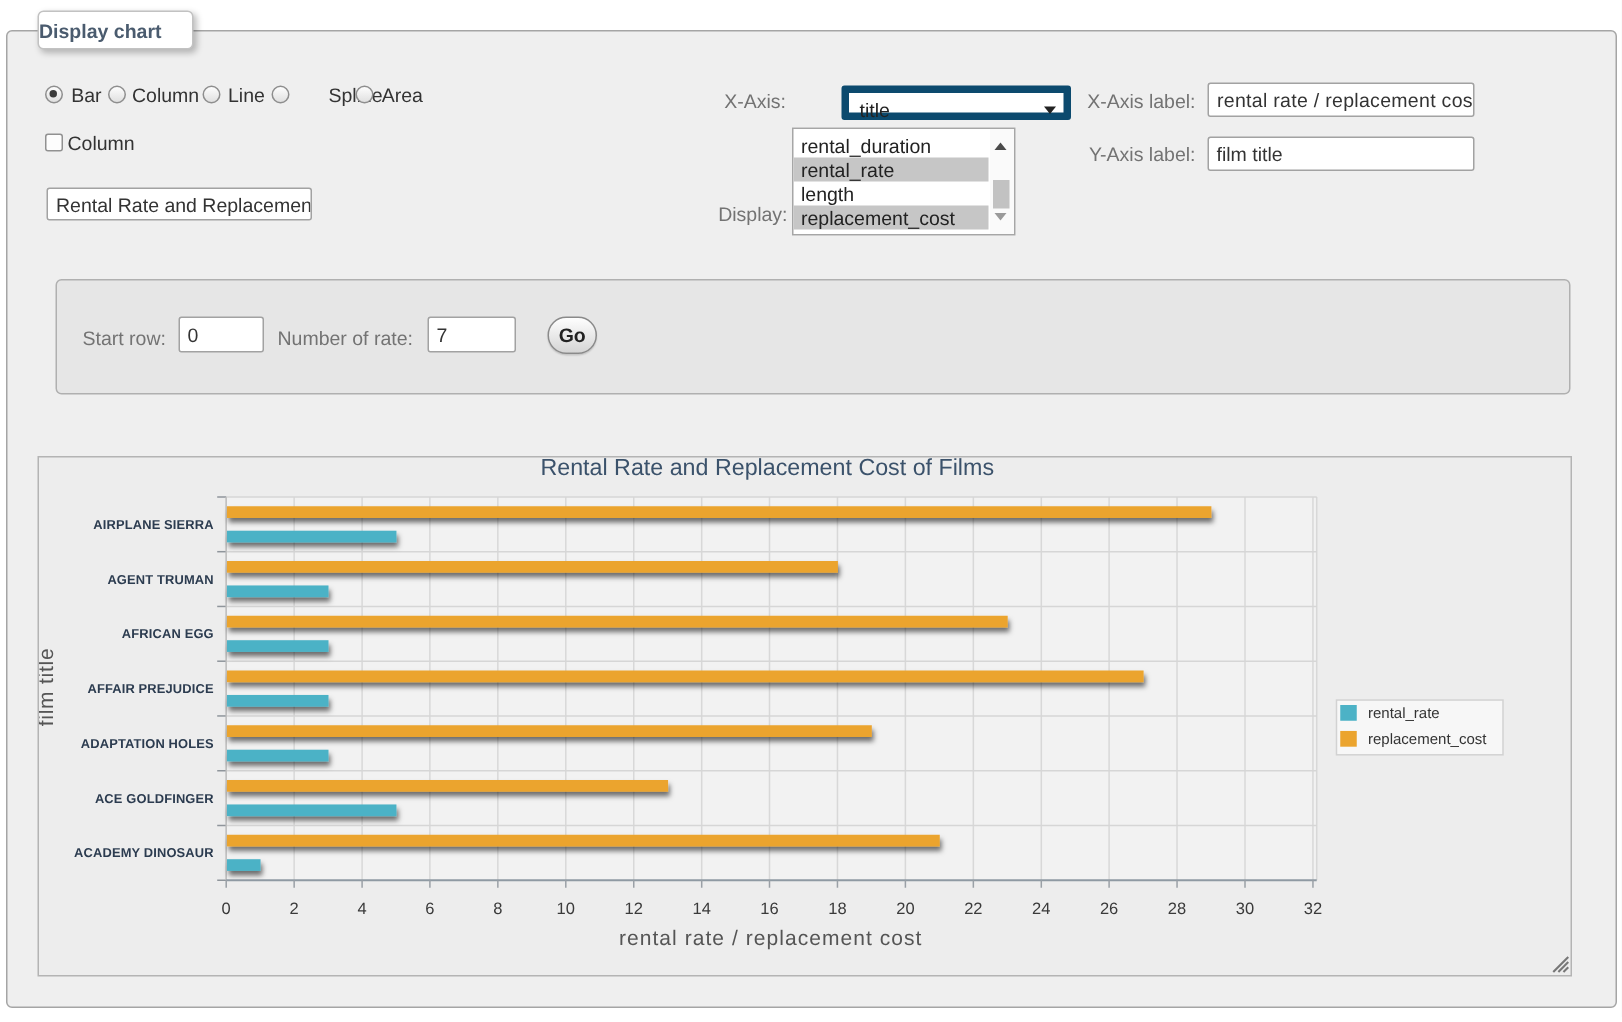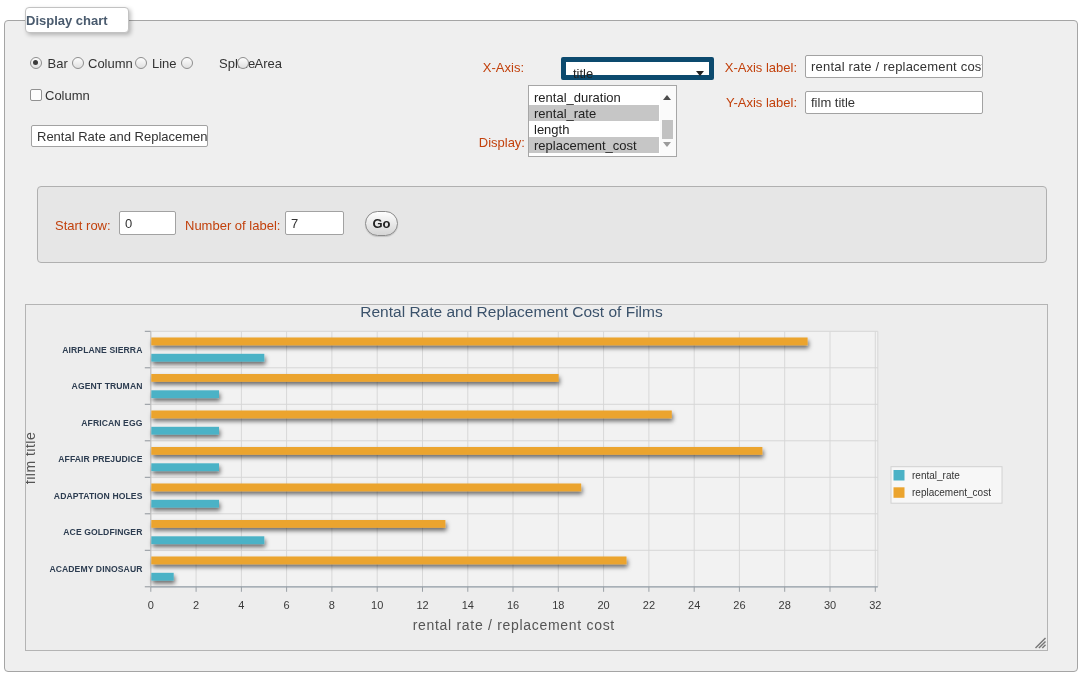--- a/index.html
+++ b/index.html
@@ -1,18 +1,18 @@
 <!DOCTYPE html>
 <html><head>
 <meta charset="utf-8">
 <style>
   * { box-sizing: border-box; margin:0; padding:0; }
   html,body { width:1081px; height:681px; background:#fff; font-family:"Liberation Sans",sans-serif; }
   .abs { position:absolute; }
-  .lbl { position:absolute; font-size:13px; color:#c2410c; }
+  .lbl { position:absolute; font-size:13px; color:#737373; }
   input.txt { position:absolute; border:1px solid #a2a2a2; border-radius:2px; background:#fff;
               font-family:"Liberation Sans",sans-serif; font-size:13px; color:#333; padding:0 0 0 5px; }
   .radio { position:absolute; width:12px; height:12px; border:1px solid #8e8e8e; border-radius:50%;
            background:linear-gradient(#fdfdfd,#e0e0e0); }
   .radio.sel::after { content:""; position:absolute; left:2.5px; top:2.5px; width:5px; height:5px;
            border-radius:50%; background:#3b3b3b; }
   .rlbl { position:absolute; font-size:13px; color:#333; white-space:nowrap; }
 </style>
 </head>
 <body>
@@ -59,21 +59,21 @@
 </div>
 
 <div class="lbl" style="left:697px; top:60px; width:100px; text-align:right;">X-Axis label:</div>
 <input class="txt" style="left: 805px; top: 54.5px; width: 177.5px; height: 23px; letter-spacing: 0.2px;" value="rental rate / replacement cost">
 <div class="lbl" style="left:697px; top:95px; width:100px; text-align:right;">Y-Axis label:</div>
 <input class="txt" style="left: 805px; top: 91px; width: 177.5px; height: 23px;" value="film title">
 
 <div class="abs" style="left:37px; top:186px; width:1010px; height:77px; background:#e6e6e6; border:1px solid #b0b0b0; border-radius:4px;"></div>
 <div class="lbl" style="left:55px; top:217.5px;">Start row:</div>
 <input class="txt" style="left: 119px; top: 211px; width: 57px; height: 24px;" value="0">
-<div class="lbl" style="left:185px; top:217.5px;">Number of label:</div>
+<div class="lbl" style="left:185px; top:217.5px;">Number of rate:</div>
 <input class="txt" style="left: 285px; top: 211px; width: 59px; height: 24px;" value="7">
 <div class="abs" style="left:365px; top:211px; width:33px; height:25px; border:1px solid #8a8a8a; border-radius:13px; background:linear-gradient(#fefefe,#d5d5d5); text-align:center; line-height:23px; font-size:13px; font-weight:bold; color:#222; box-shadow:0 1px 1px rgba(0,0,0,0.15);">Go</div>
 
 <div class="abs" style="left:25px; top:304px; width:1023px; height:347px; background:#ededed; border:1px solid #b4b4b4;">
 <svg width="1023" height="347" viewBox="0 0 1023 347" style="position:absolute;left:-0.5px;top:-1px;font-family:'Liberation Sans',sans-serif;">
 <defs>
         <filter id="bsh" x="-30%" y="-80%" width="160%" height="300%">
           <feDropShadow dx="1.2" dy="3" stdDeviation="1.9" flood-color="#000" flood-opacity="0.55"></feDropShadow>
         </filter>
       </defs>

